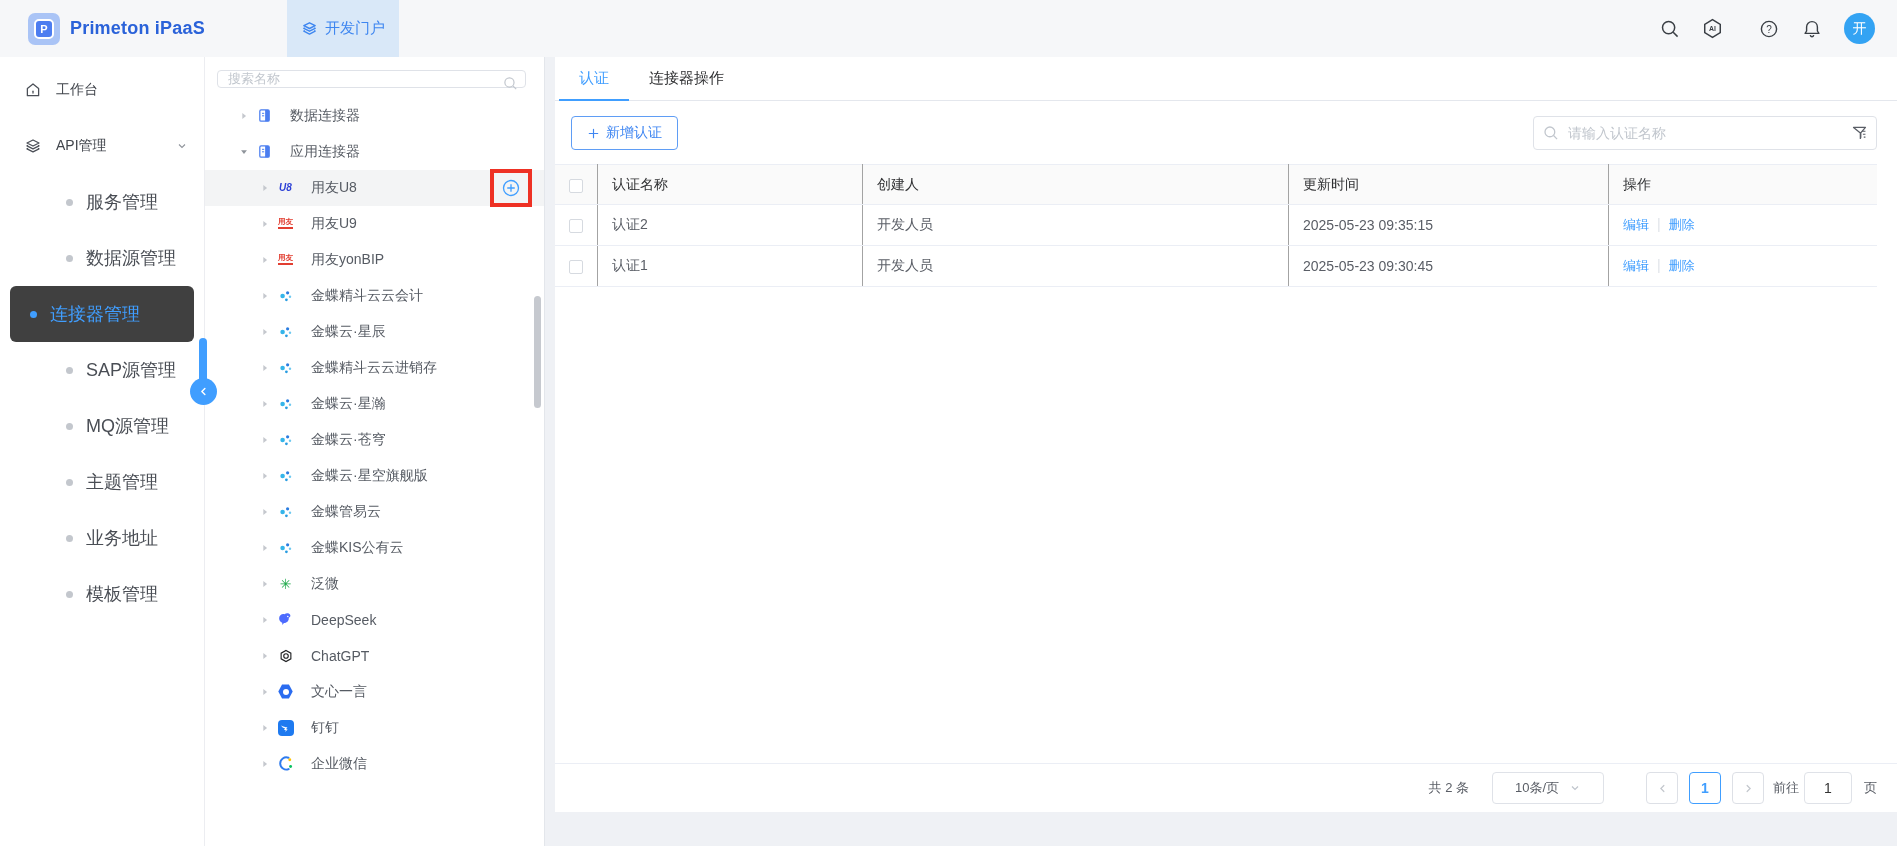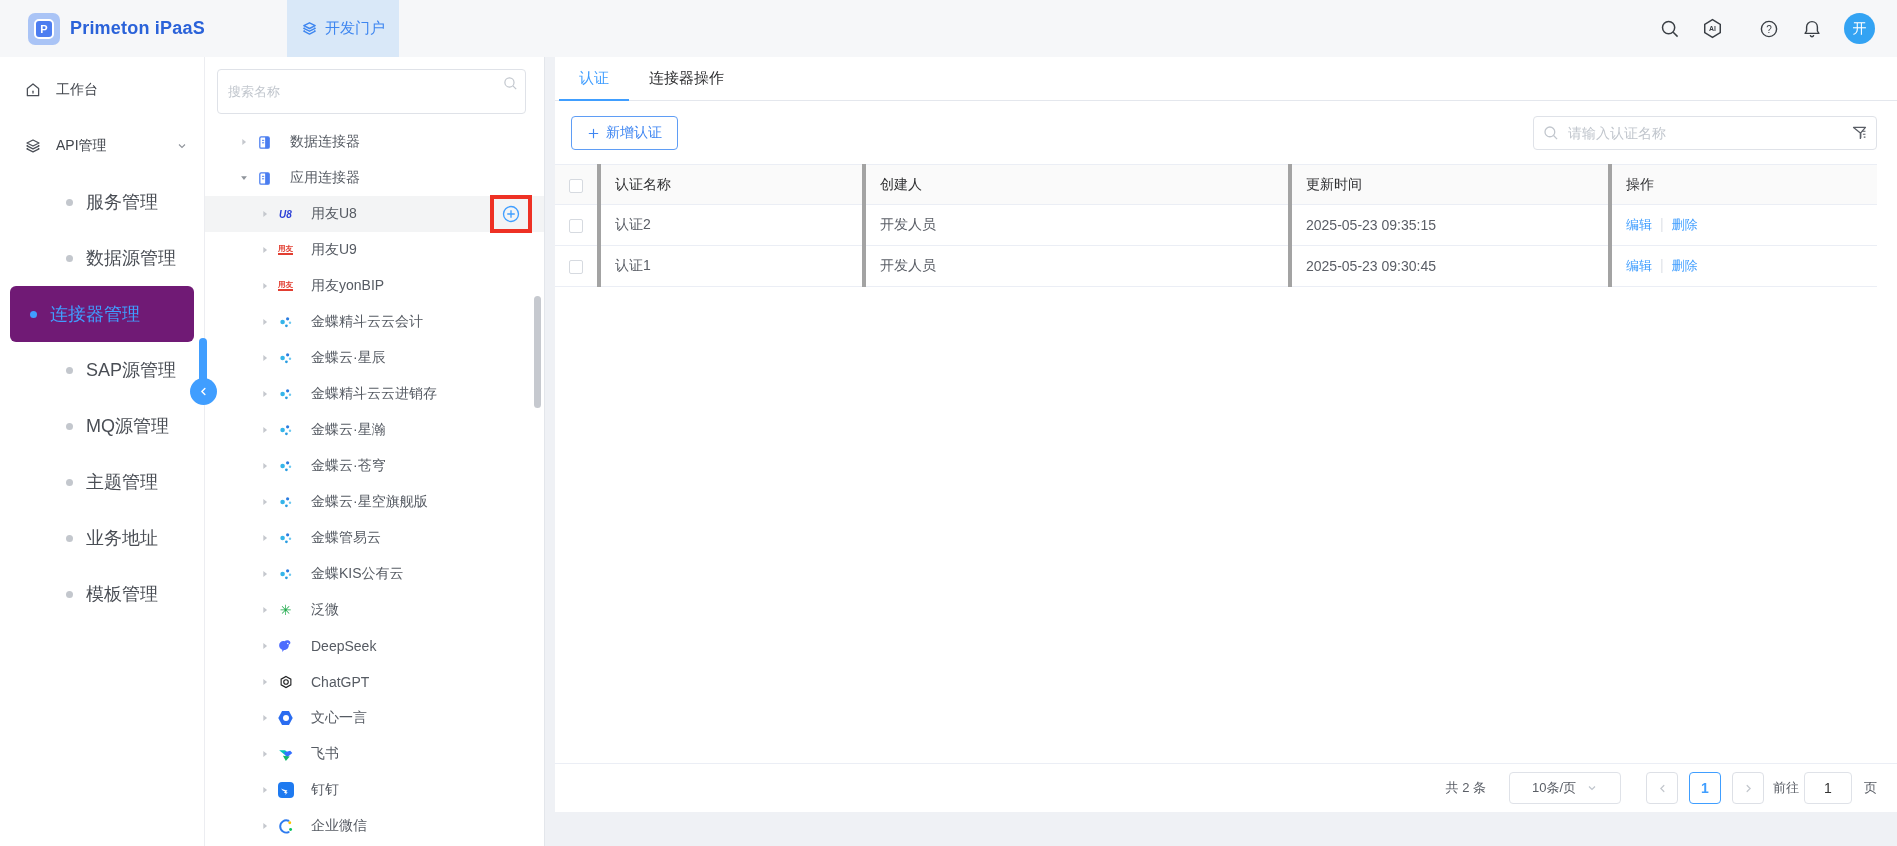--- a/index.html
+++ b/index.html
@@ -19,27 +19,27 @@
   .avatar { width:31px; height:31px; border-radius:50%; background:#33a3f3; color:#fff; font-size:14px; display:flex; align-items:center; justify-content:center; cursor:pointer; }
 
   
   .sidebar { position:absolute; left:0; top:57px; width:205px; height:789px; background:#fff; border-right:1px solid #ecedf1; padding-top:5px; }
   .side-item { height:56px; display:flex; align-items:center; padding:0 16px 0 24px; font-size:14px; color:#41454c; cursor:pointer; }
   .side-item .lbl { margin-left:14px; flex:1; }
   .side-ic { width:18px; height:18px; color:#4b4f57; }
   .chev { width:12px; height:12px; color:#8f949b; }
   .side-sub { height:56px; display:flex; align-items:center; padding-left:56px; font-size:18px; color:#4a4e55; cursor:pointer; margin:0 10px; border-radius:6px; }
   .side-sub .dot { width:7px; height:7px; border-radius:50%; background:#c3c7cd; margin-right:13px; }
-  .side-sub.active { background:#701a75; color:#409eff;padding-left:20px; }
+  .side-sub.active { background:#404040; color:#409eff;padding-left:20px; }
   .side-sub.active .dot { background:#409eff; }
 
   
   .treepanel { position:absolute; left:205px; top:57px; width:340px; height:789px; background:#fff; border-right:1px solid #e3e6eb; }
   .tree-search { position:relative; margin:12px 18px 10px 12px; }
-  .tree-search input { width:100%; height:45px; border:1px solid #dfe2e8; border-radius:4px; padding:0 28px 0 10px; font-size:13px; color:#333; outline:none; font-family:inherit; background:#fff; }
+  .tree-search input { width:100%; height:18px; border:1px solid #dfe2e8; border-radius:4px; padding:0 28px 0 10px; font-size:13px; color:#333; outline:none; font-family:inherit; background:#fff; }
   .tree-search input::placeholder { color:#c1c6cd; }
   .tree-search .mag { position:absolute; right:8px; top:7px; width:15px; height:15px; color:#c1c6cd; }
   .trow { position:relative; height:36px; display:flex; align-items:center; font-size:14px; color:#565b63; cursor:pointer; }
   .trow.lv1 { padding-left:11px; }
   .trow.lv2 { padding-left:32px; }
   .trow.lv3 { padding-left:53px; }
   .trow.sel { background:#f3f4f5; }
   .caret { width:14px; height:14px; display:flex; align-items:center; justify-content:center; margin-right:5px; flex:none; }
   .tico { width:17px; height:17px; margin-right:17px; display:flex; align-items:center; justify-content:center; flex:none; font-style:normal; }
   .tlabel { white-space:nowrap; }
@@ -67,38 +67,38 @@
   .tab.active::after { content:""; position:absolute; left:0; right:0; bottom:-1px; height:2px; background:#409eff; }
   .toolbar { display:flex; align-items:flex-start; justify-content:space-between; margin:15px 20px 14px 16px; flex:none; }
   .btn-add { height:34px; padding:0 15px; background:#fff; border:1px solid #5f9df5; border-radius:4px; color:#3f86f2; font-size:14px; display:flex; align-items:center; gap:6px; cursor:pointer; font-family:inherit; }
   .auth-search { position:relative; width:344px; }
   .auth-search input { width:100%; height:34px; border:1px solid #dfe2e8; border-radius:4px; padding:0 34px; font-size:14px; color:#333; outline:none; font-family:inherit; }
   .auth-search input::placeholder { color:#c1c6cd; }
   .auth-search .mag { position:absolute; left:10px; top:9px; width:16px; height:16px; color:#c1c6cd; }
   .auth-search .funnel { position:absolute; right:9px; top:8px; width:17px; height:17px; color:#5a5e66; cursor:pointer; }
 
   table.grid { width:calc(100% - 20px); border-collapse:collapse; flex:none; }
-  .grid th, .grid td { border-right:4px solid #a3a3a3; border-bottom:1px solid #ebeef5; text-align:left; font-weight:normal; padding:0 14px; font-size:14px; white-space:nowrap; }
+  .grid th, .grid td { border-right:1px solid #a3a3a3; border-bottom:1px solid #ebeef5; text-align:left; font-weight:normal; padding:0 14px; font-size:14px; white-space:nowrap; }
   .grid th:last-child, .grid td:last-child { border-right:none; }
   .grid thead tr { height:40px; background:#fafafa; }
   .grid thead th { color:#303133; border-top:1px solid #ebeef5; }
   .grid tbody tr { height:41px; background:#fff; }
   .grid td { color:#5a5e66; }
   .col-ck { width:37px; }
   .col-name { width:265px; }
   .col-creator { width:426px; }
   .col-time { width:320px; }
   .ckbox { width:14px; height:14px; border:1px solid #d6dae0; border-radius:2px; background:#fff; display:inline-block; vertical-align:middle; cursor:pointer; }
   .oplink { color:#409eff; cursor:pointer; font-size:13px; }
   .opsep { color:#e0e3e8; margin:0 8px; }
 
   .filler { flex:1; }
   .pager { height:49px; border-top:1px solid #ebeef5; display:flex; align-items:center; justify-content:flex-end; padding-right:20px; font-size:13px; color:#5a5e66; flex:none; }
   .pg-total { margin-right:23px; }
-  .pg-size { width:112px; height:32px; border:1px solid #dfe2e8; border-radius:4px; display:flex; align-items:center; justify-content:center; gap:10px; color:#5a5e66; cursor:pointer; margin-right:25px; }
+  .pg-size { width:112px; height:32px; border:1px solid #dfe2e8; border-radius:4px; display:flex; align-items:center; justify-content:center; gap:10px; color:#5a5e66; cursor:pointer; margin-right:42px; }
   .pg-size .chev { color:#bfc4cc; }
   .pg-btn { width:32px; height:32px; border:1px solid #dde0e6; border-radius:4px; background:#fff; display:flex; align-items:center; justify-content:center; color:#c3c7cd; cursor:pointer; }
   .pg-btn.num { color:#409eff; border-color:#409eff; font-weight:bold; font-size:14px; }
   .pg-prev { margin-right:11px; } .pg-next { margin-left:11px; }
   .pg-goto { margin:0 5px 0 9px; }
   .pg-input { width:48px; height:32px; border:1px solid #dfe2e8; border-radius:4px; text-align:center; font-size:14px; color:#333; outline:none; font-family:inherit; margin-right:12px; }
 
   svg { display:block; }
 </style>
 </head>
@@ -468,35 +468,20 @@
           </svg>
         </span>
       <span class="tico">
           <span class="ic-ernie">
             <i></i>
           </span>
         </span>
       <span class="tlabel">文心一言</span>
     </div>
 
-    <div class="trow lv3">
-      <span class="caret">
-          <svg width="10" height="10" viewBox="0 0 24 24">
-            <polygon points="8,5 17,12 8,19" fill="#c5c8ce"></polygon>
-          </svg>
-        </span>
-      <span class="tico">
-          <svg width="17" height="17" viewBox="0 0 20 20">
-            <path d="M2.5 5h7l5 4.2-3.6 2.6z" fill="#00c6b7"></path>
-            <path d="M8 7.5l7.5-2 2.5 2.6-6.3 5.3z" fill="#3370ff"></path>
-            <path d="M7 11.5l8 .8-4.6 5.2z" fill="#12b76a"></path>
-          </svg>
-        </span>
-      <span class="tlabel">飞书</span>
-    </div>
 
     <div class="trow lv3">
       <span class="caret">
           <svg width="10" height="10" viewBox="0 0 24 24">
             <polygon points="8,5 17,12 8,19" fill="#c5c8ce"></polygon>
           </svg>
         </span>
       <span class="tico">
           <span class="ic-dd">
             <svg width="11" height="11" viewBox="0 0 20 20">

